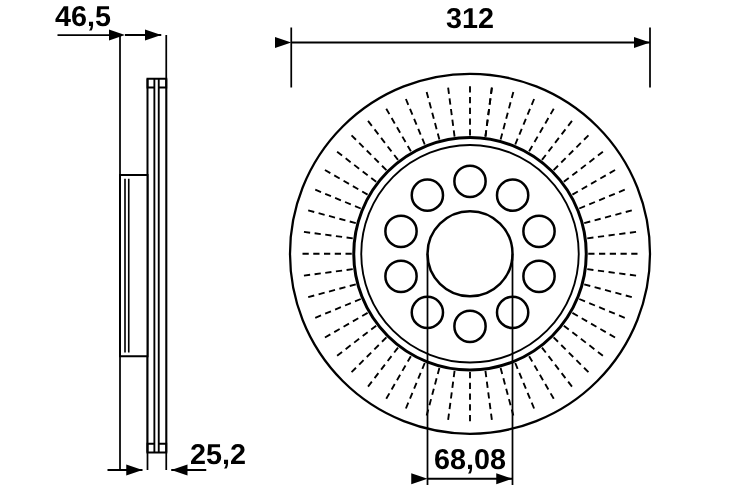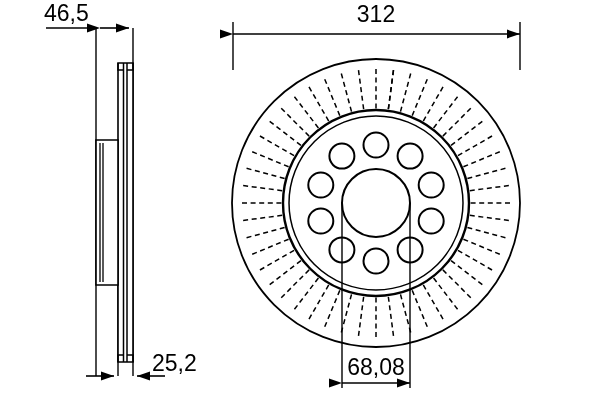--- a/index.html
+++ b/index.html
@@ -11,20 +11,21 @@
     width: 600px;
     height: 400px;
     overflow: hidden;
     font-family: "Liberation Sans", sans-serif;
   }
   #drawing-root {
     position: relative;
     width: 492px;
     height: 400px;
     background: #84cc16;
+    font-weight: bold;
   }
   #tech-drawing {
     position: absolute;
     left: 0;
     top: 0;
     width: 600px;
     height: 400px;
     display: block;
   }
   .dim-text {

